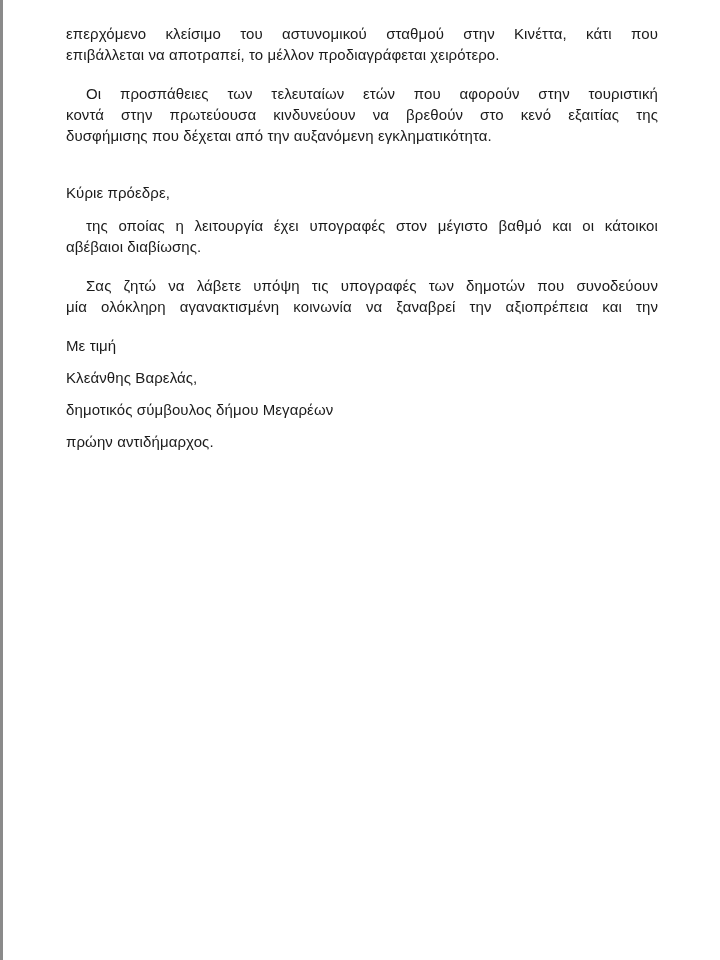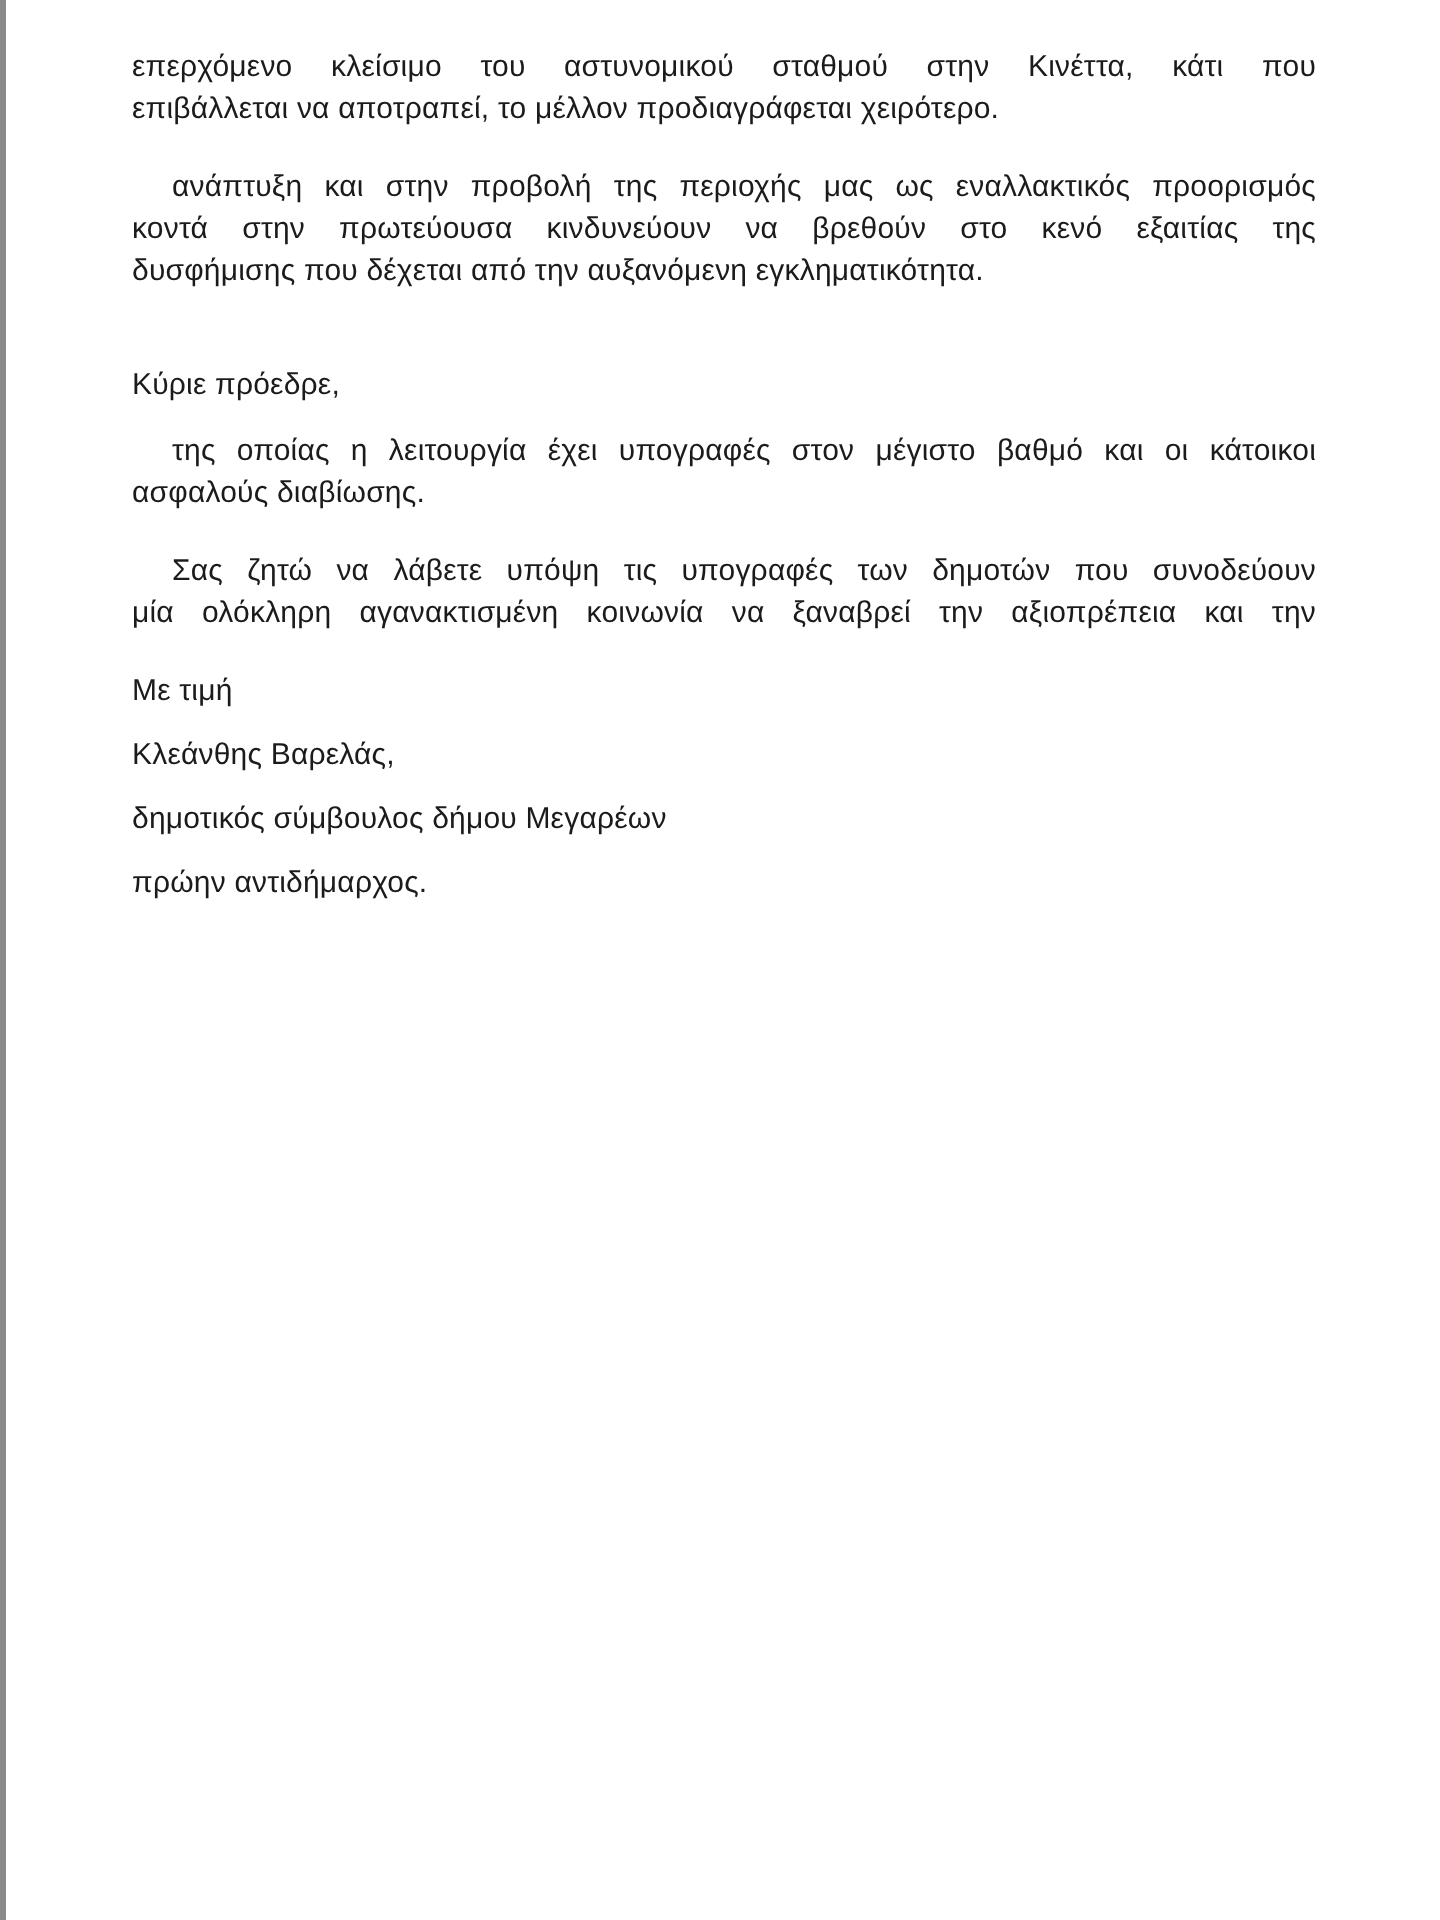--- a/index.html
+++ b/index.html
@@ -53,30 +53,30 @@
 <body>
 
 <div class="page" style="background: rgb(255, 255, 255);">
   <div class="page-edge" style="background: rgb(138, 138, 138);"></div>
   <div class="content" style="color: rgb(27, 27, 27);">
       <div class="para body">
         <div class="line">επερχόμενο κλείσιμο του αστυνομικού σταθμού στην Κινέττα, κάτι που</div>
         <div class="line last">επιβάλλεται να αποτραπεί, το μέλλον προδιαγράφεται χειρότερο.</div>
       </div>
       <div class="para body indent">
-        <div class="line">ανάπτυξη και στην προβολή της περιοχής μας ως εναλλακτικός προορισμός</div>
+        <div class="line">Οι προσπάθειες των τελευταίων ετών που αφορούν στην τουριστική</div>
         <div class="line">κοντά στην πρωτεύουσα κινδυνεύουν να βρεθούν στο κενό εξαιτίας της</div>
         <div class="line last">δυσφήμισης που δέχεται από την αυξανόμενη εγκληματικότητα.</div>
       </div>
       <div class="para salutation">
         <div class="line last">Κύριε πρόεδρε,</div>
       </div>
       <div class="para body indent">
         <div class="line">της οποίας η λειτουργία έχει υπογραφές στον μέγιστο βαθμό και οι κάτοικοι</div>
-        <div class="line last">ασφαλούς διαβίωσης.</div>
+        <div class="line last">αβέβαιοι διαβίωσης.</div>
       </div>
       <div class="para body indent">
         <div class="line">Σας ζητώ να λάβετε υπόψη τις υπογραφές των δημοτών που συνοδεύουν</div>
         <div class="line">μία ολόκληρη αγανακτισμένη κοινωνία να ξαναβρεί την αξιοπρέπεια και την</div>
       </div>
       <div class="para closing">
         <div class="line last">Με τιμή</div>
       </div>
       <div class="para closing">
         <div class="line last">Κλεάνθης Βαρελάς,</div>

